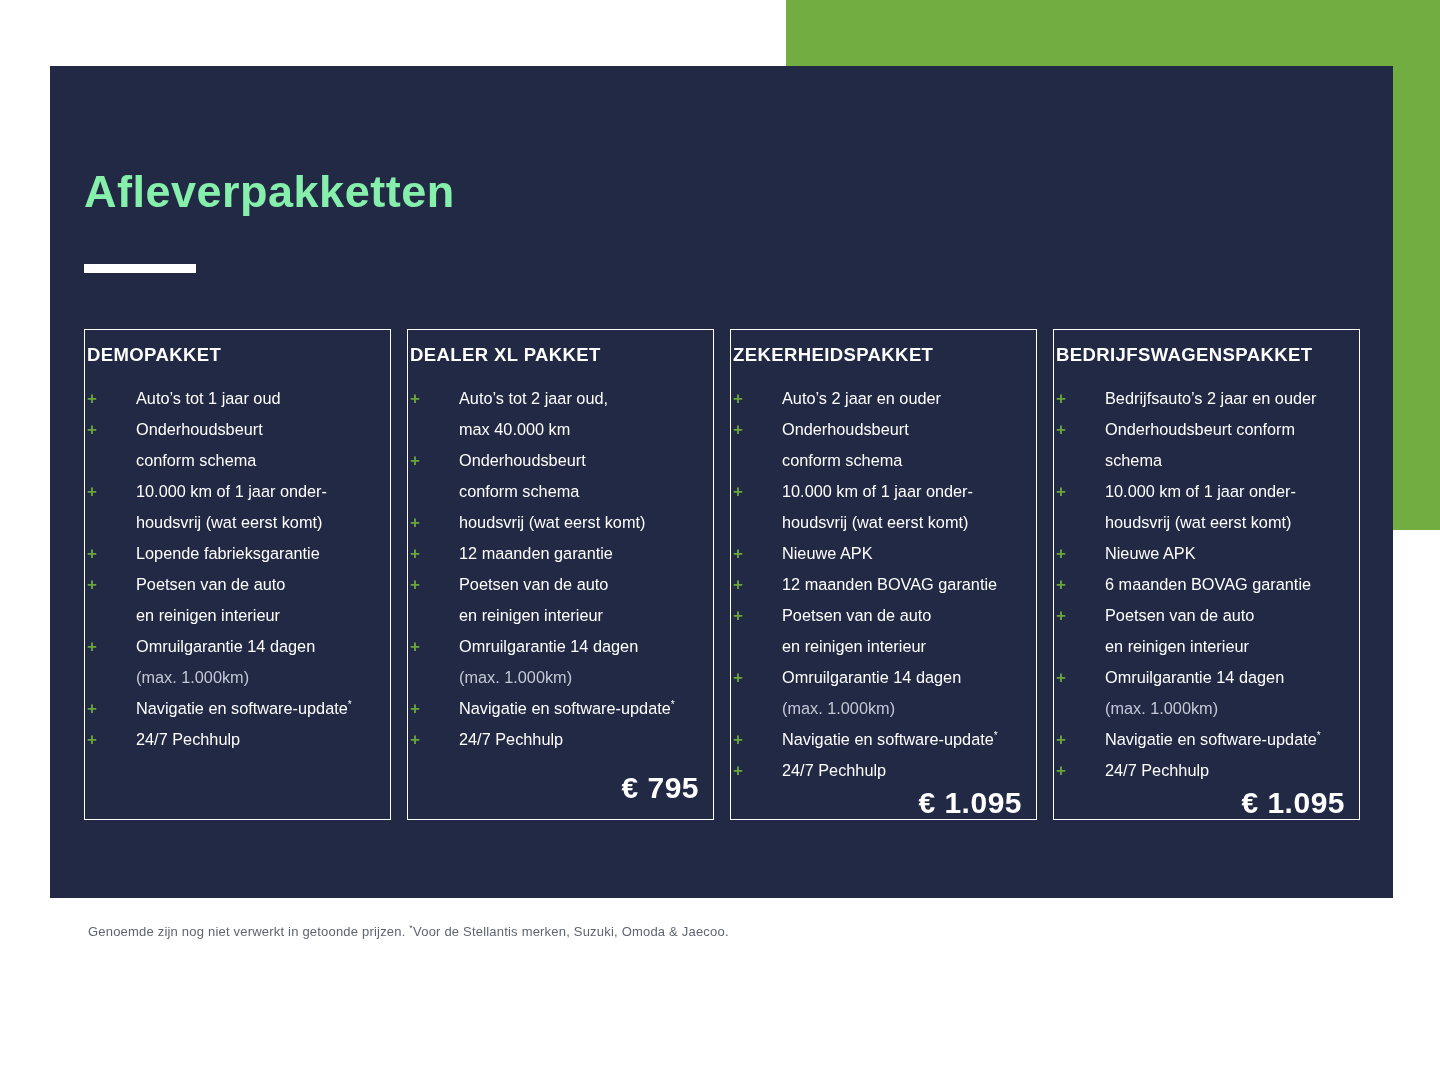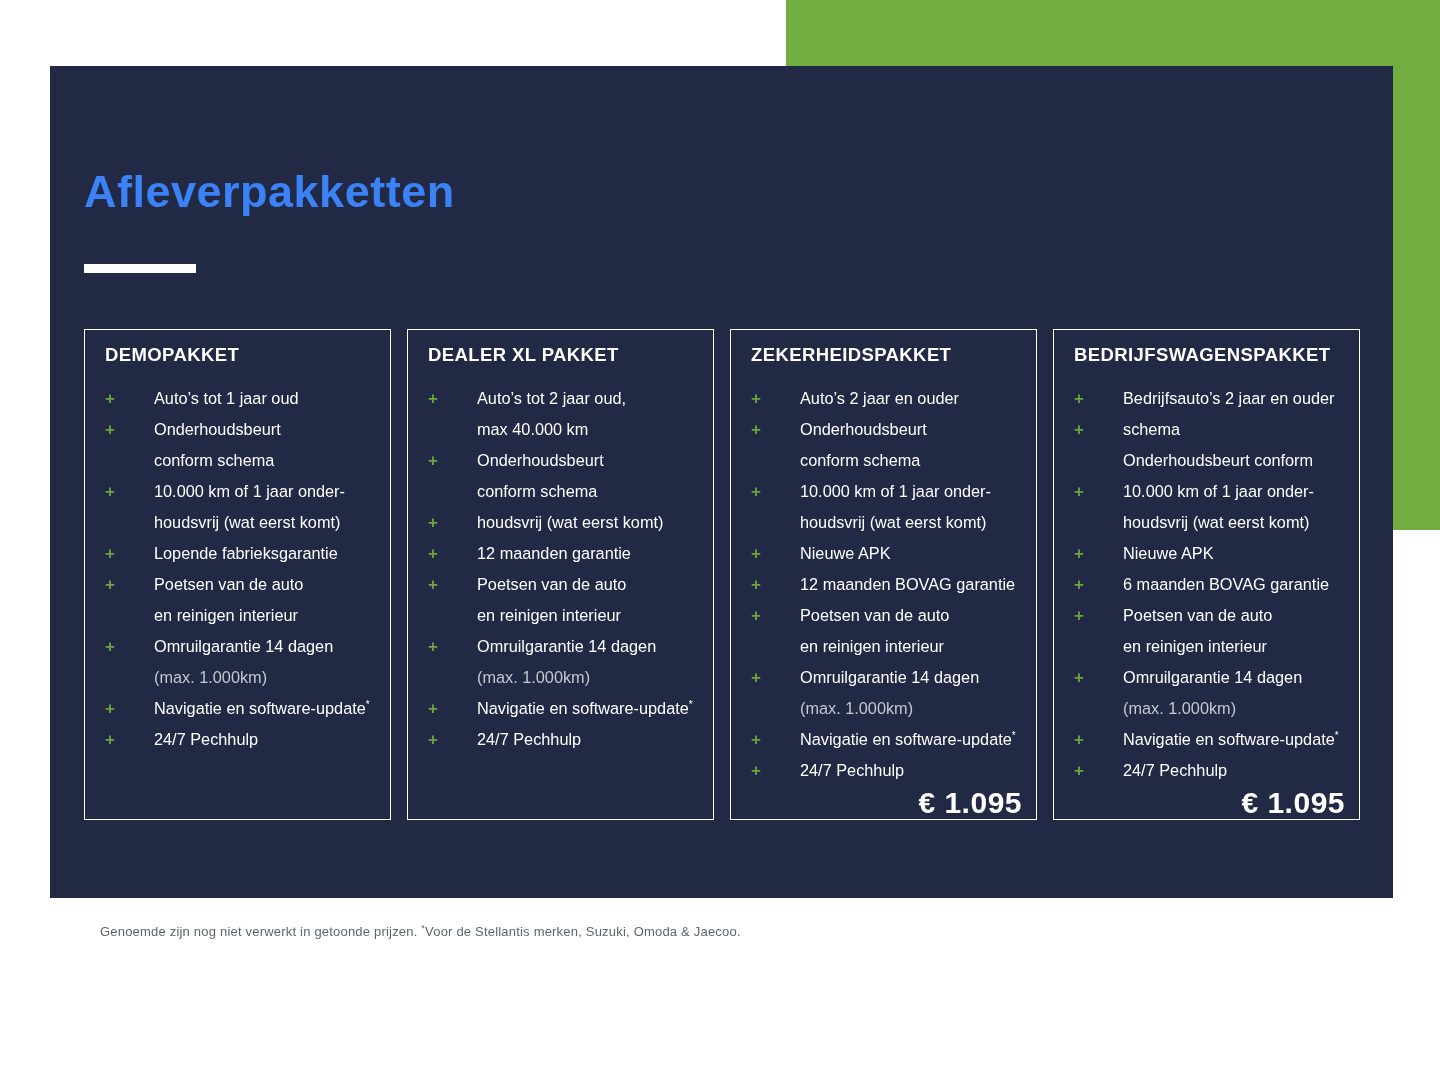--- a/index.html
+++ b/index.html
@@ -12,28 +12,28 @@
   *{margin:0;padding:0;box-sizing:border-box;}
   html,body{width:1440px;height:1080px;background:#ffffff;font-family:"Liberation Sans",sans-serif;}
   .stage{position:relative;width:1440px;height:1080px;background:#ffffff;overflow:hidden;}
 
   .green-block{position:absolute;left:786px;top:0;width:654px;height:530px;background:var(--green);}
 
   .panel{position:absolute;left:50px;top:66px;width:1343px;height:832px;background:var(--navy);}
 
   .page-title{
     position:absolute;left:34px;top:100px;
-    color:#3b82f6;font-size:45px;font-weight:bold;letter-spacing:0.5px;
+    color:#86efac;font-size:45px;font-weight:bold;letter-spacing:0.5px;
   }
   .title-underline{position:absolute;left:34px;top:198px;width:112px;height:9px;background:#ffffff;}
 
   .cards{position:absolute;left:34px;top:263px;display:flex;gap:16px;}
   .card{
     width:307px;height:491px;border:1.5px solid #ffffff;
-    padding:12px 14px 14px 20px;position:relative;
+    padding:12px 14px 14px 2px;position:relative;
     display:flex;flex-direction:column;
   }
   .card-title{
     color:#ffffff;font-size:18.5px;font-weight:bold;letter-spacing:0.4px;
     margin-top:2px;
   }
   .item-list{list-style:none;margin-top:17px;}
   .item{display:flex;align-items:flex-start;}
   .plus{
     width:17px;flex:0 0 17px;color:var(--plus);
@@ -43,21 +43,21 @@
   .line{color:#ffffff;font-size:16.3px;line-height:31px;margin-left:32px;}
   .line.muted{color:var(--muted);}
   .line sup{font-size:10px;vertical-align:super;line-height:0;}
   .price{
     margin-top:auto;text-align:right;color:#ffffff;
     font-size:30px;font-weight:bold;letter-spacing:0.5px;
   }
 
   .footnote{
     position:absolute;left:88px;top:924px;
-    color:var(--footnote);font-size:13px;letter-spacing:0.2px;margin-left:12px;
+    color:var(--footnote);font-size:13px;letter-spacing:0.2px;
   }
   .footnote sup{font-size:9px;vertical-align:super;line-height:0;}
 </style>
 </head>
 <body>
 
 <div class="stage">
   <div class="green-block"></div>
   <div class="panel">
     <h1 class="page-title">Afleverpakketten</h1>
@@ -169,20 +169,21 @@
                 <div class="line">Navigatie en software-update<sup>*</sup></div>
               </div>
             </li>
             <li class="item">
               <span class="plus">+</span>
               <div class="lines">
                 <div class="line">24/7 Pechhulp</div>
               </div>
             </li>
           </ul>
+          <div class="price">€ 795</div>
         </section>
         <section class="card">
           <h2 class="card-title">ZEKERHEIDSPAKKET</h2>
           <ul class="item-list">
             <li class="item">
               <span class="plus">+</span>
               <div class="lines">
                 <div class="line">Auto’s 2 jaar en ouder</div>
               </div>
             </li>
@@ -246,22 +247,22 @@
           <ul class="item-list">
             <li class="item">
               <span class="plus">+</span>
               <div class="lines">
                 <div class="line">Bedrijfsauto’s 2 jaar en ouder</div>
               </div>
             </li>
             <li class="item">
               <span class="plus">+</span>
               <div class="lines">
+                <div class="line">Onderhoudsbeurt conform</div>
                 <div class="line">schema</div>
-                <div class="line">Onderhoudsbeurt conform</div>
               </div>
             </li>
             <li class="item">
               <span class="plus">+</span>
               <div class="lines">
                 <div class="line">10.000 km of 1 jaar onder-</div>
                 <div class="line">houdsvrij (wat eerst komt)</div>
               </div>
             </li>
             <li class="item">

